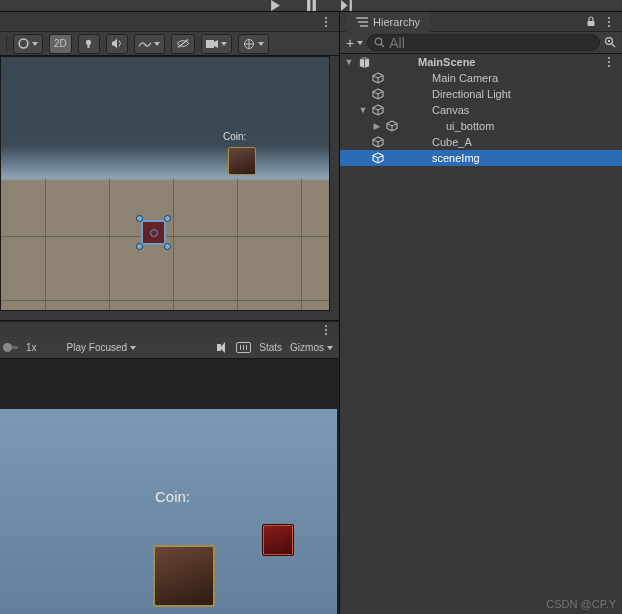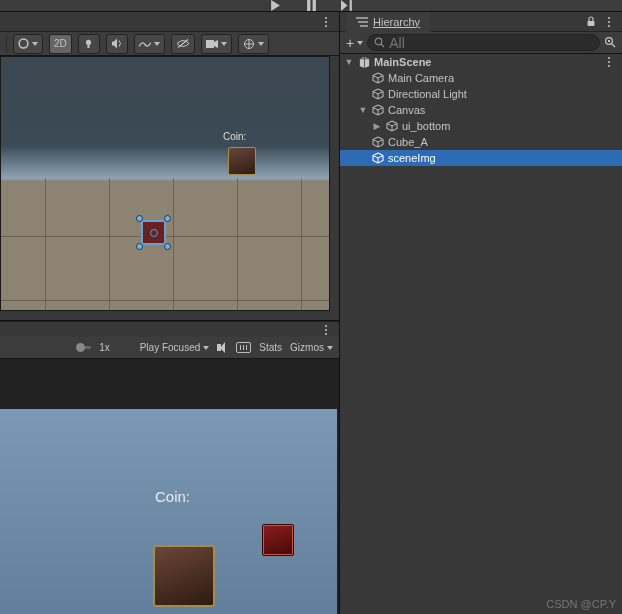--- a/index.html
+++ b/index.html
@@ -55,61 +55,61 @@
   .sel-cube .handle { position:absolute; width:7px; height:7px; background:#6fb4e8; border:1px solid #1c3b55; border-radius:50%; }
   .sel-cube .h-tl { left:-7px; top:-7px; }
   .sel-cube .h-tr { right:-7px; top:-7px; }
   .sel-cube .h-bl { left:-7px; bottom:-7px; }
   .sel-cube .h-br { right:-7px; bottom:-7px; }
 
   
   .game-tabstrip { height: 16px; background:#383838; display:flex; align-items:center; justify-content:flex-end; padding-right:6px; border-top:1px solid #222; }
 
   
-  .game-toolbar { height: 22px; background:#3c3c3c; border-bottom:1px solid #141414; display:flex; align-items:center; padding: 0 6px; gap:8px; justify-content: flex-end;}
+  .game-toolbar { height: 22px; background:#3c3c3c; border-bottom:1px solid #141414; display:flex; align-items:center; padding: 0 6px; gap:8px; justify-content: space-between;}
   .gt-left, .gt-right { display:flex; align-items:center; gap:8px; }
   .slider { width:12px; height:3px; background:#666; border-radius:2px; position:relative; }
   .slider:before { content:""; position:absolute; left:-3px; top:-3px; width:9px; height:9px; background:#888; border-radius:50%; }
   .txt { color:#c4c4c4; font-size:10px; display:flex; align-items:center; }
   .txt.caret { }
   .kbd-icon { width:15px; height:11px; border:1px solid #bbb; border-radius:2px; position:relative; }
   .kbd-icon:before { content:""; position:absolute; left:3px; top:2px; right:3px; bottom:2px; background:repeating-linear-gradient(90deg,#bbb 0 1px, transparent 1px 3px); }
   .snd-icon { width:11px; height:11px; position:relative; }
   .snd-icon:before { content:""; position:absolute; left:0; top:2px; width:4px; height:7px; background:#c4c4c4; }
   .snd-icon:after { content:""; position:absolute; left:3px; top:0; width:0; height:0; border-top:6px solid transparent; border-bottom:5px solid transparent; border-right:5px solid #c4c4c4; }
 
   
   .game-view { flex:1; background:#222; position:relative; overflow:hidden; }
   .game-sky { position:absolute; left:0; top:50px; width:337px; height:210px; background: linear-gradient(#7b99b4 0%, #627e9a 100%); }
   .coin-label-game { position:absolute; left:155px; top:79px; color:#eaeaea; font-size:15px; }
   .cube-brown.game { left:153px; top:136px; width:62px; height:62px; border-width:2px; border-radius:3px; background: linear-gradient(160deg,#6b4636 0%, #2d1a12 100%); }
   .cube-red-game { position:absolute; left:262px; top:115px; width:32px; height:32px; background: linear-gradient(160deg,#8b1d1c 0%, #440909 100%); border:1px solid #340707; border-radius:2px; box-shadow: inset 0 0 0 1px #c53; }
 
   
   .right { flex:1; display:flex; flex-direction:column; background:#383838; }
-  .hier-tab { height: 20px; margin-top:12px; background:#383838; border-bottom:1px solid #222; display:flex; align-items:center; position:relative; padding-left:6px;text-decoration:underline; }
+  .hier-tab { height: 20px; margin-top:12px; background:#383838; border-bottom:1px solid #222; display:flex; align-items:center; position:relative; padding-left:6px; }
   .hier-tab .tab { height:20px; display:flex; align-items:center; gap:5px; padding: 0 10px; background:#3c3c3c; border-top-left-radius:4px; border-top-right-radius:4px; color:#c4c4c4; font-size:11px; }
   .hier-tab .menu-icon svg { display:block; }
   .hier-tab .right-icons { position:absolute; right:6px; display:flex; align-items:center; gap:6px; }
   .lock-icon svg, .right-icons svg { display:block; }
 
   .hier-toolbar { height:22px; background:#3c3c3c; border-bottom:1px solid #141414; display:flex; align-items:center; padding:0 6px; gap:4px; }
   .add-btn { display:flex; align-items:center; font-size:14px; color:#c4c4c4; }
   .search { flex:1; height:17px; background:#2b2b2b; border:1px solid #222; border-radius:9px; display:flex; align-items:center; padding: 0 6px; gap:4px; }
   .search input { background:transparent; border:none; outline:none; color:#999; font-size:14px; width:100%; }
   .search svg { display:block; flex:0 0 auto; }
 
   .tree { flex:1; overflow:auto; background:#383838; }
   .node { height:16px; display:flex; align-items:center; padding-left: calc(4px + var(--ind,0)*14px); color:#c4c4c4; font-size:11px; gap:3px; position:relative; }
   .node.selected { background:#2d6cb4; color:#fff; }
   .node .tw { width:10px; text-align:center; color:#999; font-size:9px; }
   .node .ico { width:14px; height:14px; display:flex; align-items:center; justify-content:center; }
   .node.scene-row { font-weight:bold; }
   .node.scene-row .opts { position:absolute; right:6px; }
-  .node .lbl { white-space:nowrap; }
+  .node .lbl { white-space:nowrap;margin-left:44px; }
 
   
   .watermark { position:absolute; right:6px; bottom:4px; color:#777; font-size:11px; }
 
 </style>
 </head>
 <body>
 
 <div class="transport">
   <div class="ctl">

